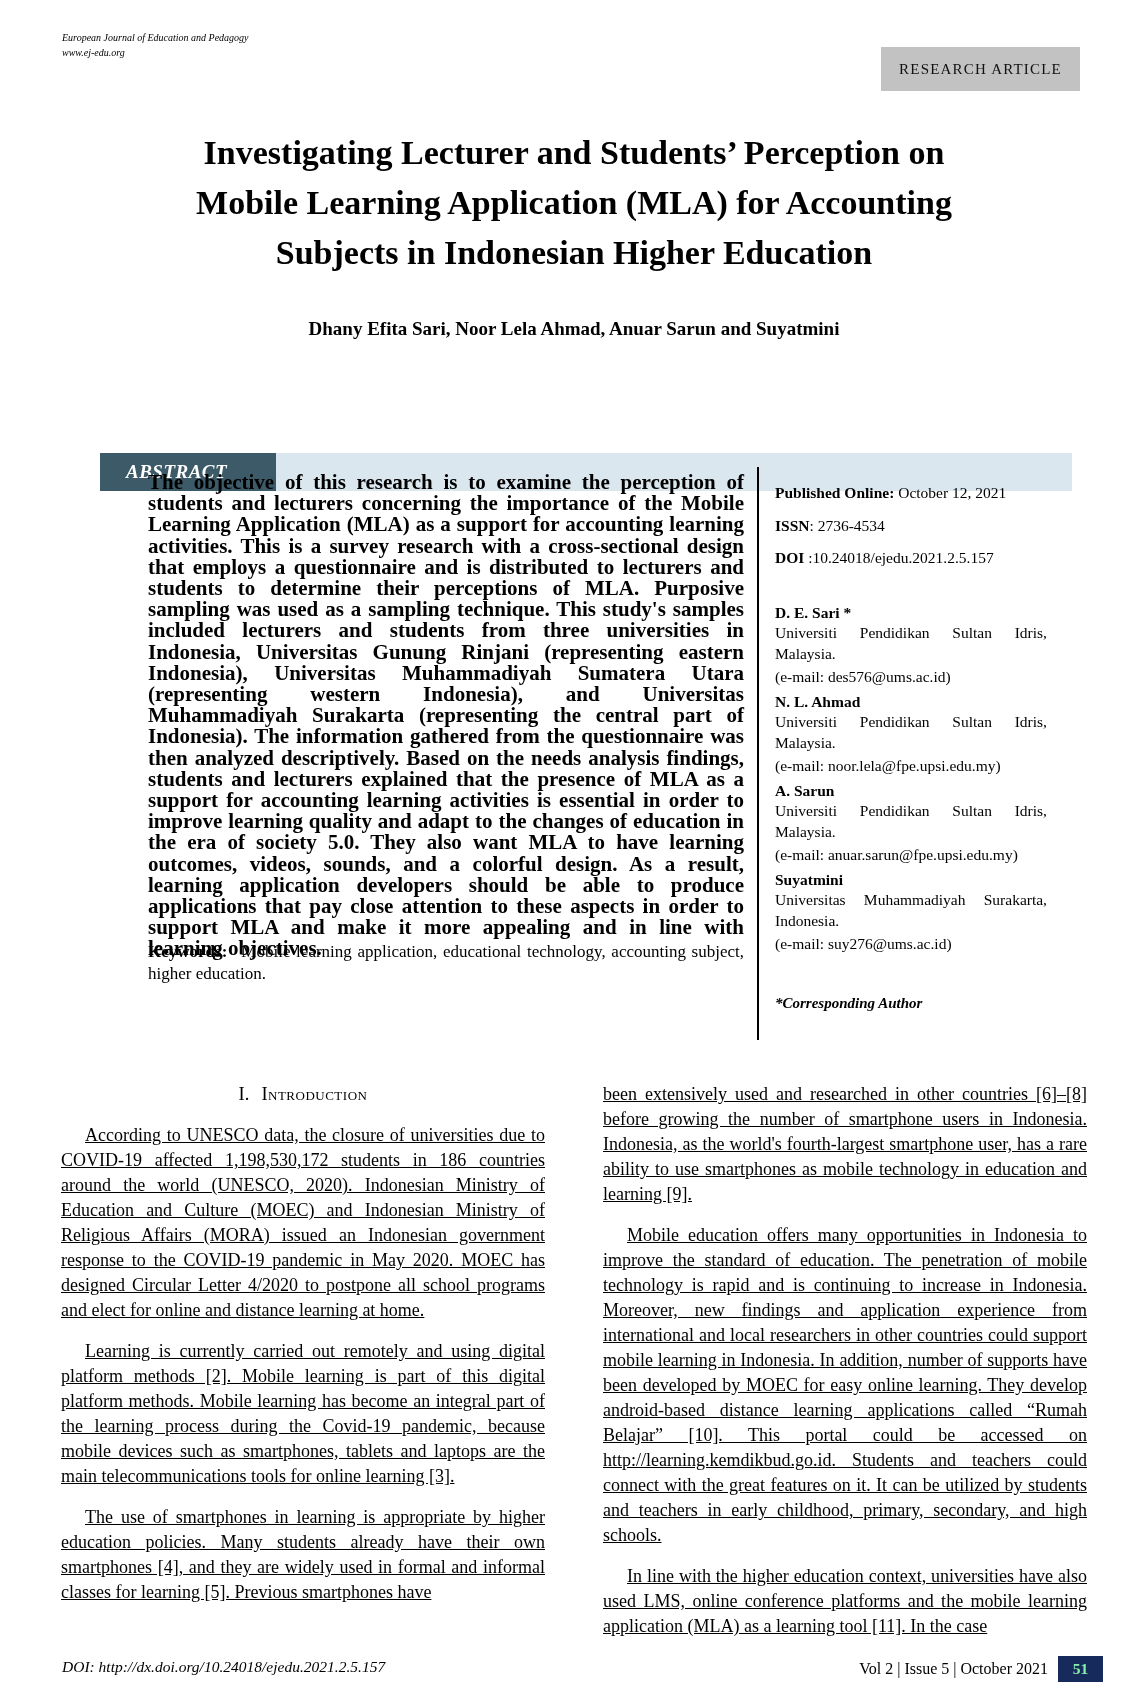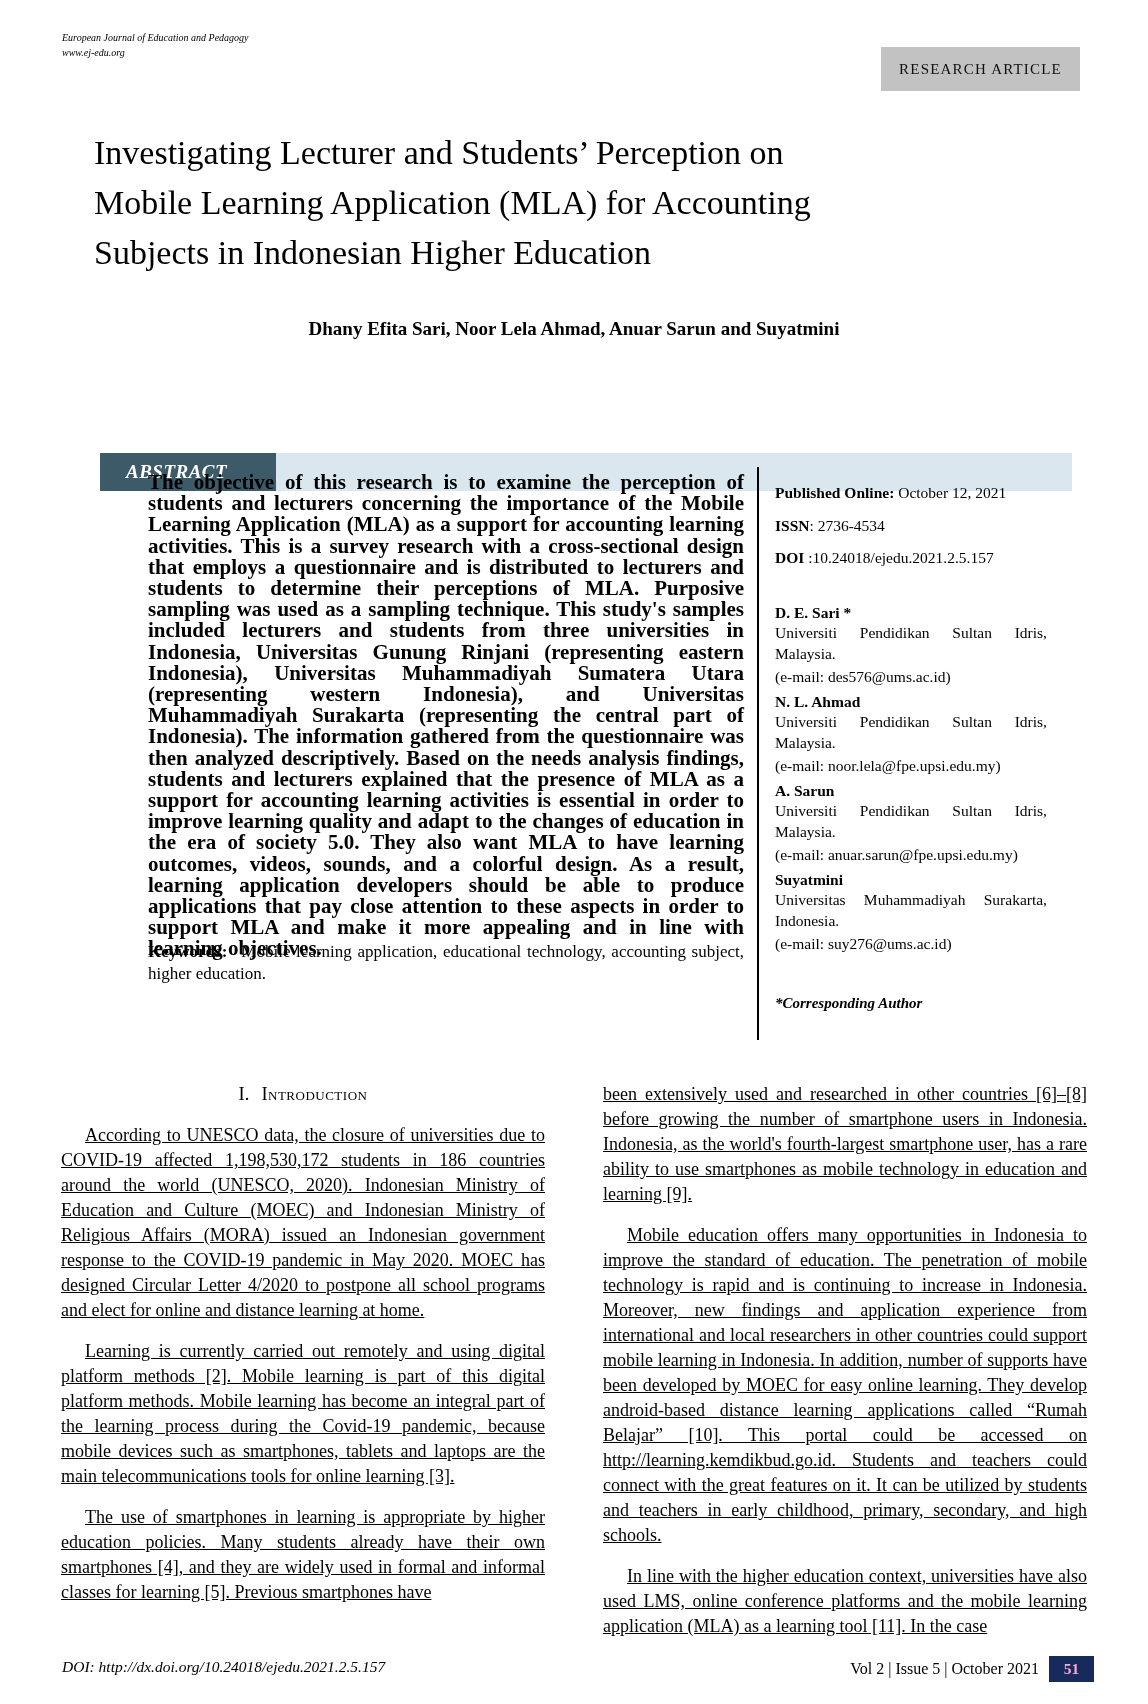--- a/index.html
+++ b/index.html
@@ -7,21 +7,21 @@
     position:relative; width:1148px; height:1704px; background:#ffffff;
     font-family:"Liberation Serif", serif; color:#000; overflow:hidden;
   }
   .top-badge {
     position:absolute; top:6px; right:68px; background:#c2c2c2; color:#111;
     font-size:15px; letter-spacing:1.2px; padding:14px 18px 13px 18px;margin-top:41px;
   }
   .journal { position:absolute; left:62px; top:30px; font-style:italic; font-size:10px; line-height:1.5; }
   .title {
     position:absolute; top:128px; left:50%; transform:translateX(-50%);
-    width:960px; margin:0; text-align:left; font-weight:normal;
+    width:960px; margin:0; text-align:center; font-weight:bold;
     font-size:34px; line-height:50px;
   }
   .authors { position:absolute; top:318px; left:0; width:100%; text-align:center; font-size:19px;font-weight:bold; }
 
   .abstract-band { position:absolute; top:421px; left:100px; width:972px; height:38px; background:#dbe7ee;margin-top:32px; }
   .abstract-label {
     position:absolute; left:0; top:0; height:38px; width:150px; background:#3c5a67;
     color:#fff; font-weight:bold; font-style:italic; font-size:19px; letter-spacing:0.5px;
     display:flex; align-items:center; padding-left:26px;
   }
@@ -48,25 +48,25 @@
   .col { position:absolute; width:516px; font-size:18px; line-height:25px; }
   .col-left { left:45px; top:1082px; }
   .col-right { left:587px; top:1066px; }
   .sec-heading { text-align:center; font-size:18.5px; margin-bottom:13px; }
   .sec-num { margin-right:12px; }
   .sc { font-variant:small-caps; letter-spacing:0.5px; }
   .para { margin:16px; text-align:justify;text-decoration:underline; }
   .indent { text-indent:24px; }
 
   .footer-doi { position:absolute; left:62px; top:1658px; font-style:italic; font-size:15.5px; }
-  .footer-right { position:absolute; right:54px; top:1656px; display:flex; align-items:center;text-align:right; }
+  .footer-right { position:absolute; right:45px; top:1656px; display:flex; align-items:center;text-align:right; }
   .footer-issue { font-size:16px; margin-right:10px; }
   .pagenum {
     display:flex; align-items:center; justify-content:center;
-    width:45px; height:26px; background:#172a5c; color:#f9a8d4; font-size:15.5px; font-weight:bold;
+    width:45px; height:26px; background:#172a5c; color:#86efac; font-size:15.5px; font-weight:bold;
   }
 </style>
 </head>
 <body>
 
 <div class="page">
 
   <div class="top-badge">RESEARCH ARTICLE</div>
 
   <div class="journal">

